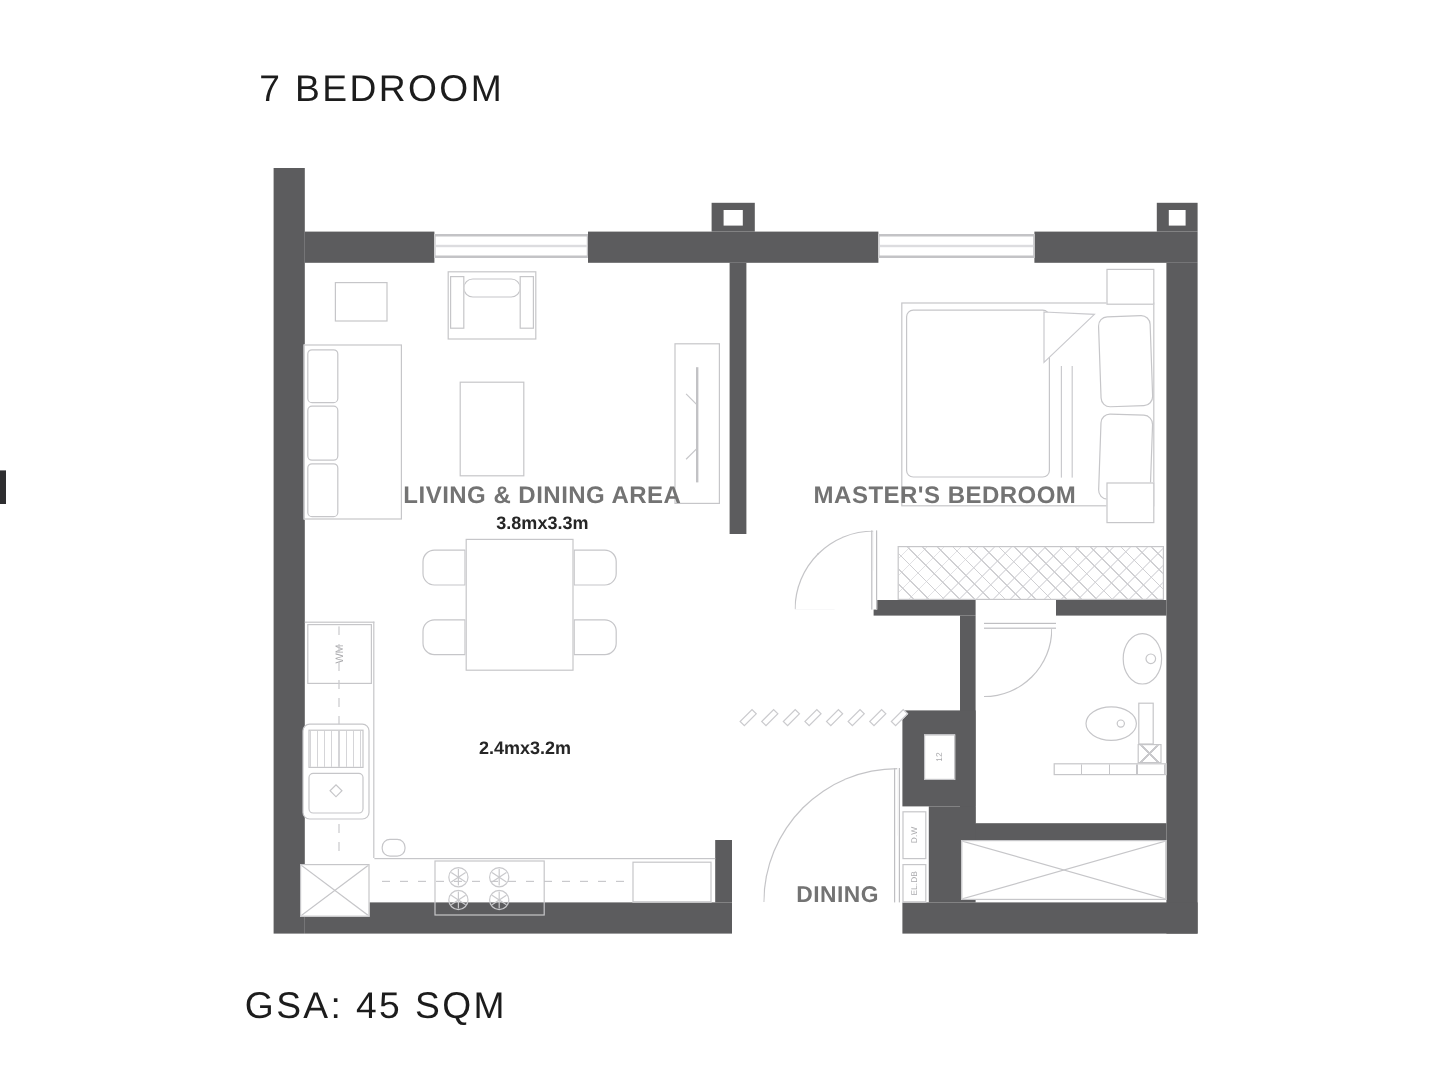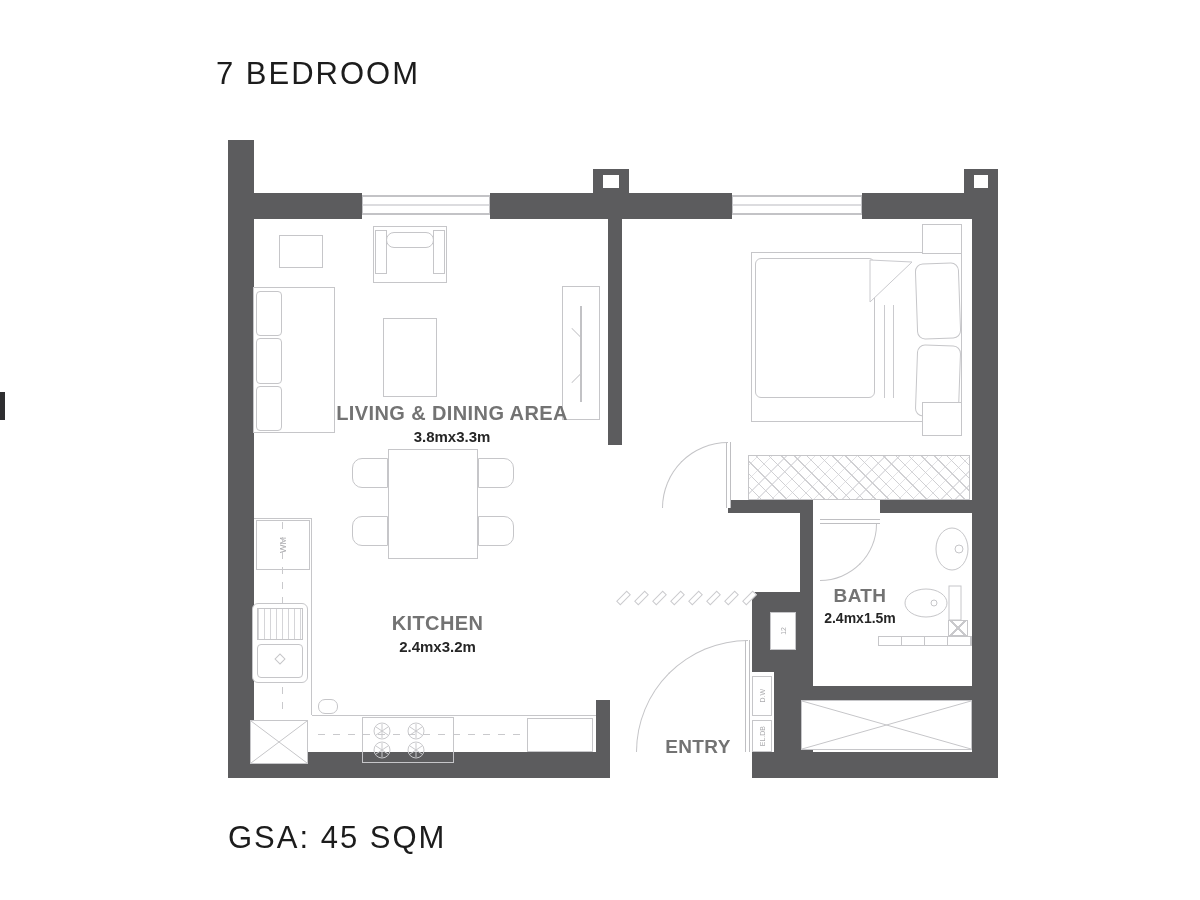--- a/index.html
+++ b/index.html
@@ -46,21 +46,21 @@
   .drainboard{background-image:repeating-linear-gradient(90deg,#d5d5d8 0 1px,transparent 1px 6px);}
   .tick{position:absolute;height:1px;background:#c6c6c9;}
   svg.x{position:absolute;inset:0;width:100%;height:100%;}
 </style>
 </head>
 <body>
 
 <div class="stage">
 
   <div class="title" style="left:216px;top:56px;">7 BEDROOM</div>
-  <div class="title" style="left:228px;top:820px;">GSA: 45 SQM</div>
+  <div class="title" style="left:204px;top:820px;">GSA: 45 SQM</div>
   <div class="abs" style="left:0;top:392px;width:5px;height:28px;background:#2e2e30;"></div>
 
   <div class="wall" style="left:228px;top:140px;width:26px;height:638px;"></div>
   <div class="wall" style="left:254px;top:193px;width:108px;height:26px;"></div>
   <div class="wall" style="left:490px;top:193px;width:242px;height:26px;"></div>
   <div class="wall" style="left:862px;top:193px;width:136px;height:26px;"></div>
   <div class="wall" style="left:972px;top:219px;width:26px;height:559px;"></div>
   <div class="wall" style="left:254px;top:752px;width:356px;height:26px;"></div>
   <div class="wall" style="left:752px;top:752px;width:246px;height:26px;"></div>
 
@@ -203,26 +203,22 @@
         <line x1="0" y1="0" x2="100" y2="100" stroke="#c6c6c9" vector-effect="non-scaling-stroke"></line>
         <line x1="100" y1="0" x2="0" y2="100" stroke="#c6c6c9" vector-effect="non-scaling-stroke"></line>
       </svg>
   </div>
 
   <div class="room-label" style="left:292px;top:402px;width:320px;">
     <div class="room-name">LIVING &amp; DINING AREA</div>
     <div class="room-dims">3.8mx3.3m</div>
   </div>
   <div class="room-label" style="left:640px;top:402px;width:295px;">
+    <div class="room-name">MASTER'S BEDROOM</div>
   </div>
   <div class="room-label" style="left:340px;top:612px;width:195px;">
-    <div class="room-name">KITCHEN</div>
     <div class="room-dims">2.4mx3.2m</div>
   </div>
-  <div class="room-label sm" style="left:790px;top:585px;width:140px;">
-    <div class="room-name">BATH</div>
-    <div class="room-dims">2.4mx1.5m</div>
-  </div>
   <div class="room-label sm" style="left:650px;top:736px;width:96px;">
-    <div class="room-name">ENTRY</div>
+    <div class="room-name">DINING</div>
   </div>
 
 </div>
 
 </body></html>

